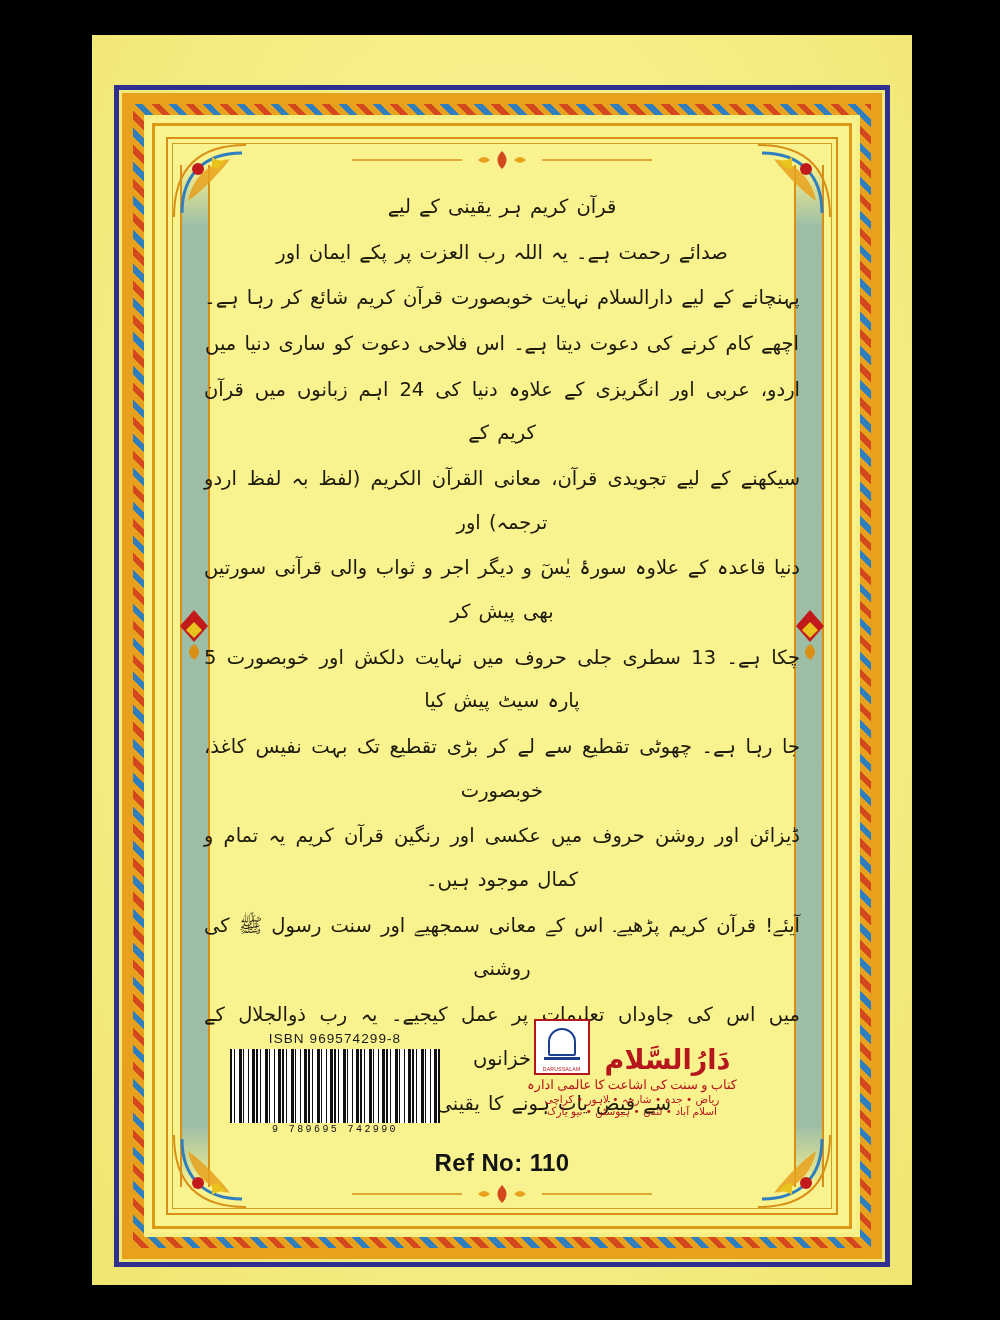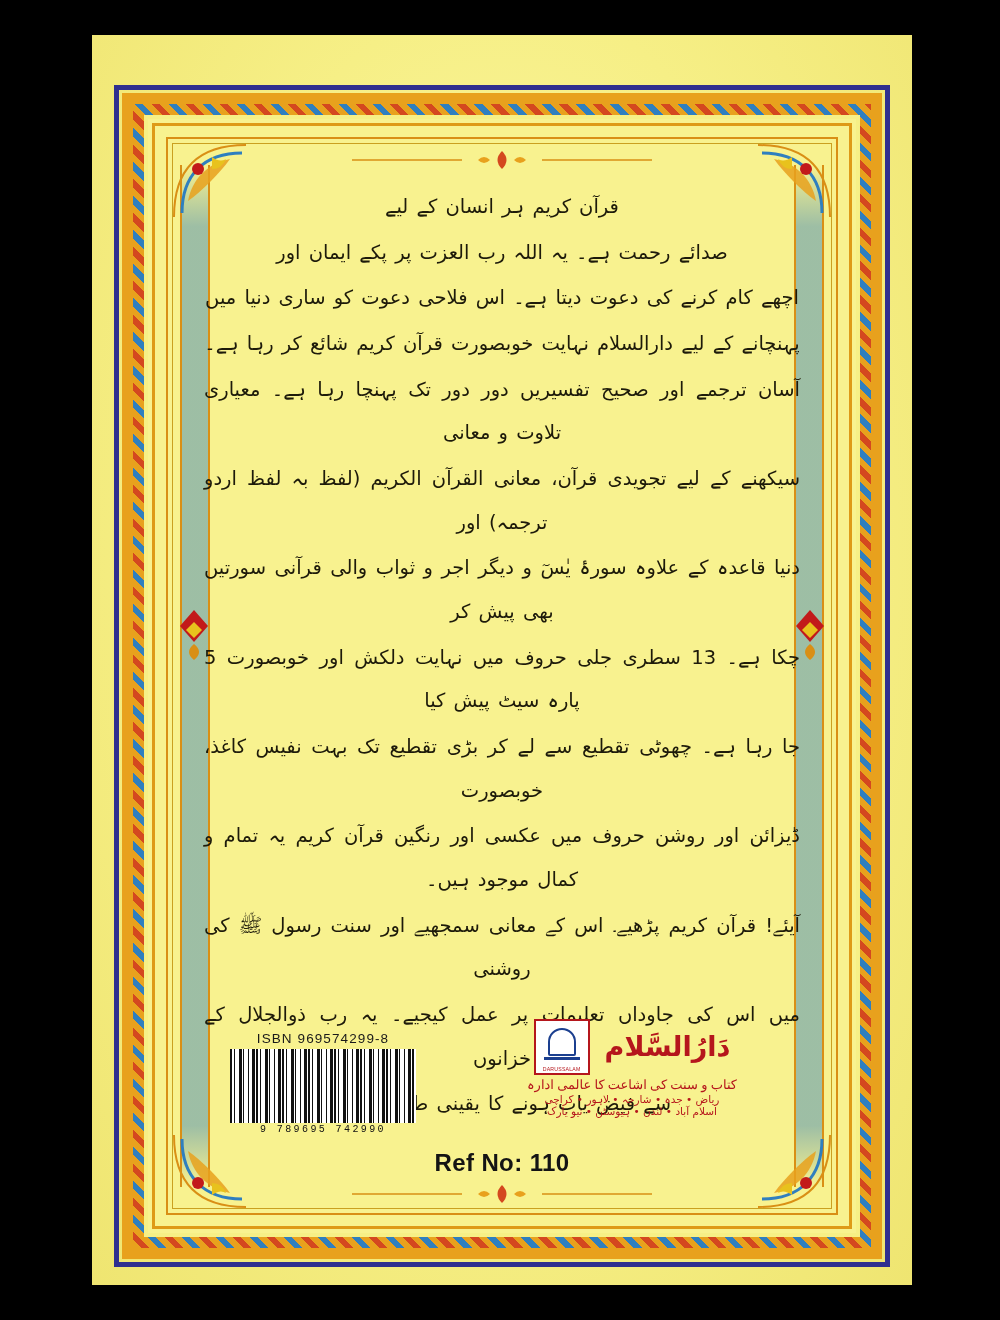--- a/index.html
+++ b/index.html
@@ -139,21 +139,21 @@
   }
   #urdu-block .line {
     display: block;
   }
 
   
   #isbn-area {
     position: absolute;
     left: 138px;
     bottom: 150px;
-    width: 186px;
+    width: 210px;
     margin-top: 44px;
   }
   #isbn-text {
     font-family: "Liberation Sans", sans-serif;
     font-size: 13.5px;
     letter-spacing: 1.1px;
     color: #1a1a1a;
     text-align: center;
     margin-bottom: 3px;
   }
@@ -180,21 +180,21 @@
   #publisher {
     position: absolute;
     right: 150px;
     bottom: 168px;
     width: 260px;
     text-align: center;
     direction: rtl;
   }
   #pub-row {
     display: flex;
-    align-items: center;
+    align-items: flex-end;
     justify-content: center;
     gap: 15px;
   }
   #pub-wordmark {
     font-family: "DejaVu Sans", sans-serif;
     font-size: 27px;
     color: #b5161c;
     font-weight: bold;
     line-height: 1.1;
     white-space: nowrap;
@@ -326,25 +326,25 @@
   </svg>
   <svg class="top-center-orn" id="orn-bottom" viewBox="0 0 300 26">
     <path d="M0 13 H110" stroke="#d98f15" stroke-width="1.5" fill="none"></path>
     <path d="M190 13 H300" stroke="#d98f15" stroke-width="1.5" fill="none"></path>
     <path d="M150 4 q9 9 0 18 q-9 -9 0 -18" fill="#d4481f"></path>
     <path d="M126 13 q6 -6 12 0 q-6 6 -12 0" fill="#e8a11d"></path>
     <path d="M162 13 q6 -6 12 0 q-6 6 -12 0" fill="#e8a11d"></path>
   </svg>
 
   <div id="urdu-block">
-    <p class="line">قرآن کریم ہر انسان کے لیے</p>
+    <p class="line">قرآن کریم ہر یقینی کے لیے</p>
     <p class="line">صدائے رحمت ہے۔ یہ اللہ رب العزت پر پکے ایمان اور</p>
+    <p class="line">پہنچانے کے لیے دارالسلام نہایت خوبصورت قرآن کریم شائع کر رہا ہے۔</p>
     <p class="line">اچھے کام کرنے کی دعوت دیتا ہے۔ اس فلاحی دعوت کو ساری دنیا میں</p>
-    <p class="line">پہنچانے کے لیے دارالسلام نہایت خوبصورت قرآن کریم شائع کر رہا ہے۔</p>
-    <p class="line">آسان ترجمے اور صحیح تفسیریں دور دور تک پہنچا رہا ہے۔ معیاری تلاوت و معانی</p>
+    <p class="line">اردو، عربی اور انگریزی کے علاوہ دنیا کی 24 اہم زبانوں میں قرآن کریم کے</p>
     <p class="line">سیکھنے کے لیے تجویدی قرآن، معانی القرآن الکریم (لفظ بہ لفظ اردو ترجمہ) اور</p>
     <p class="line">دنیا قاعدہ کے علاوہ سورۂ یٰسٓ و دیگر اجر و ثواب والی قرآنی سورتیں بھی پیش کر</p>
     <p class="line">چکا ہے۔ 13 سطری جلی حروف میں نہایت دلکش اور خوبصورت 5 پارہ سیٹ پیش کیا</p>
     <p class="line">جا رہا ہے۔ چھوٹی تقطیع سے لے کر بڑی تقطیع تک بہت نفیس کاغذ، خوبصورت</p>
     <p class="line">ڈیزائن اور روشن حروف میں عکسی اور رنگین قرآن کریم یہ تمام و کمال موجود ہیں۔</p>
     <p class="line">آیئے! قرآن کریم پڑھیے۔ اس کے معانی سمجھیے اور سنت رسول ﷺ کی روشنی</p>
     <p class="line">میں اس کی جاوداں تعلیمات پر عمل کیجیے۔ یہ رب ذوالجلال کے خزانوں</p>
     <p class="line">سے فیض یاب ہونے کا یقینی طریقہ ہے۔</p>
   </div>
 

